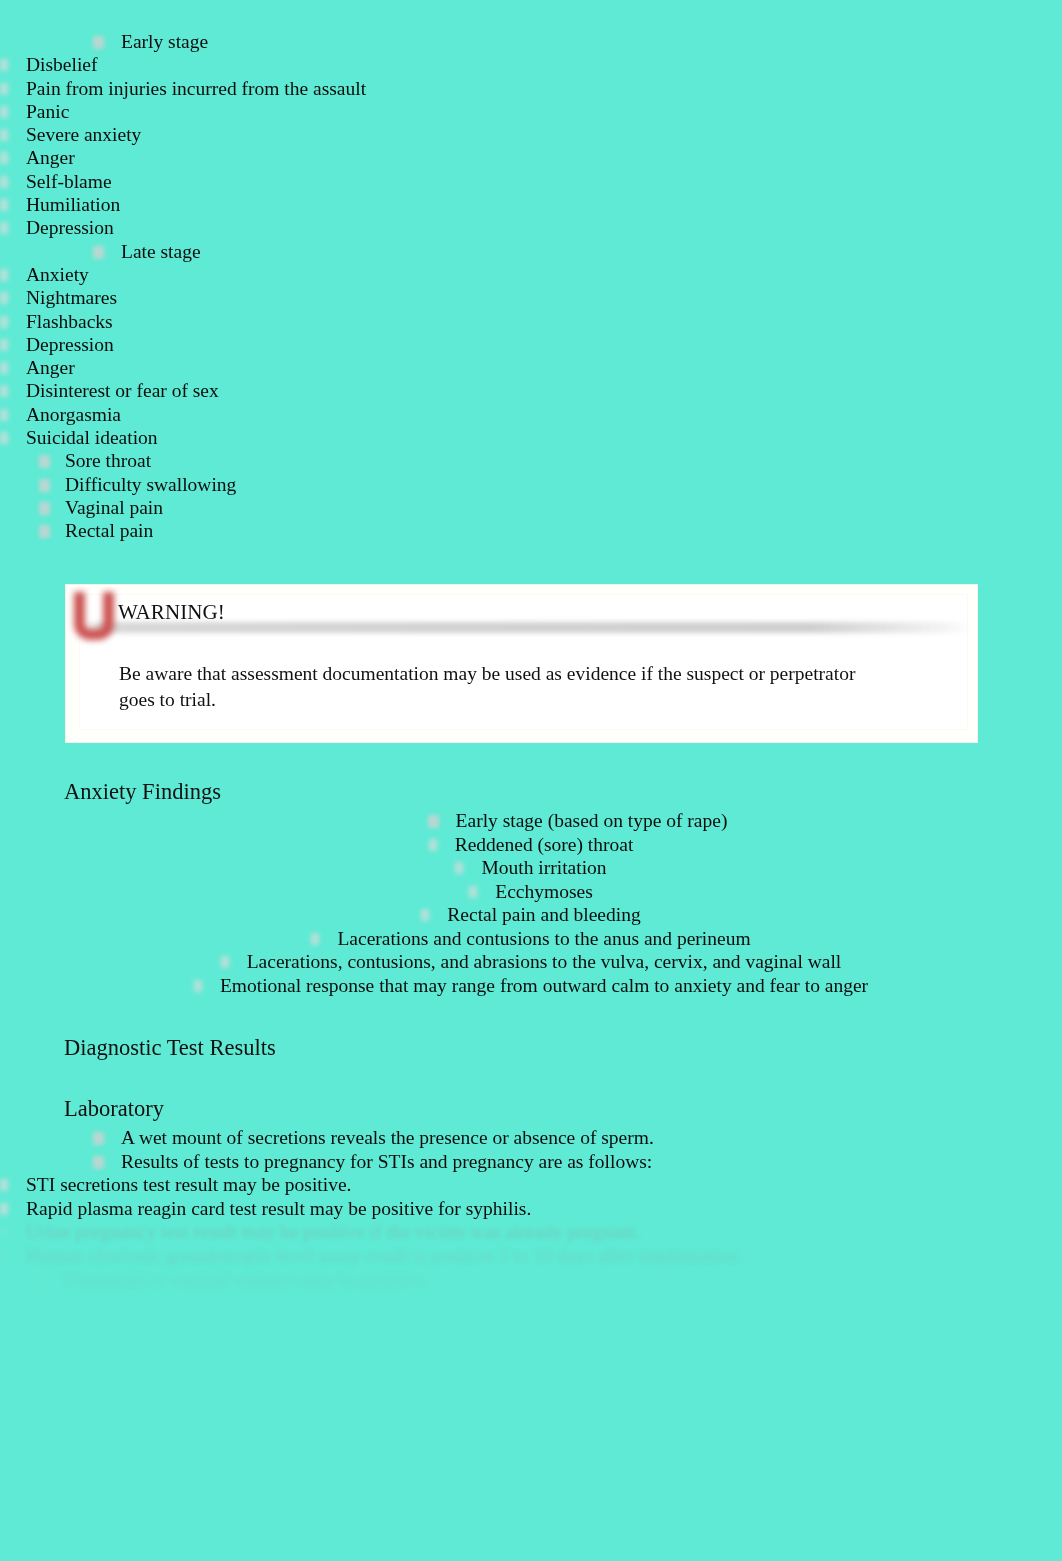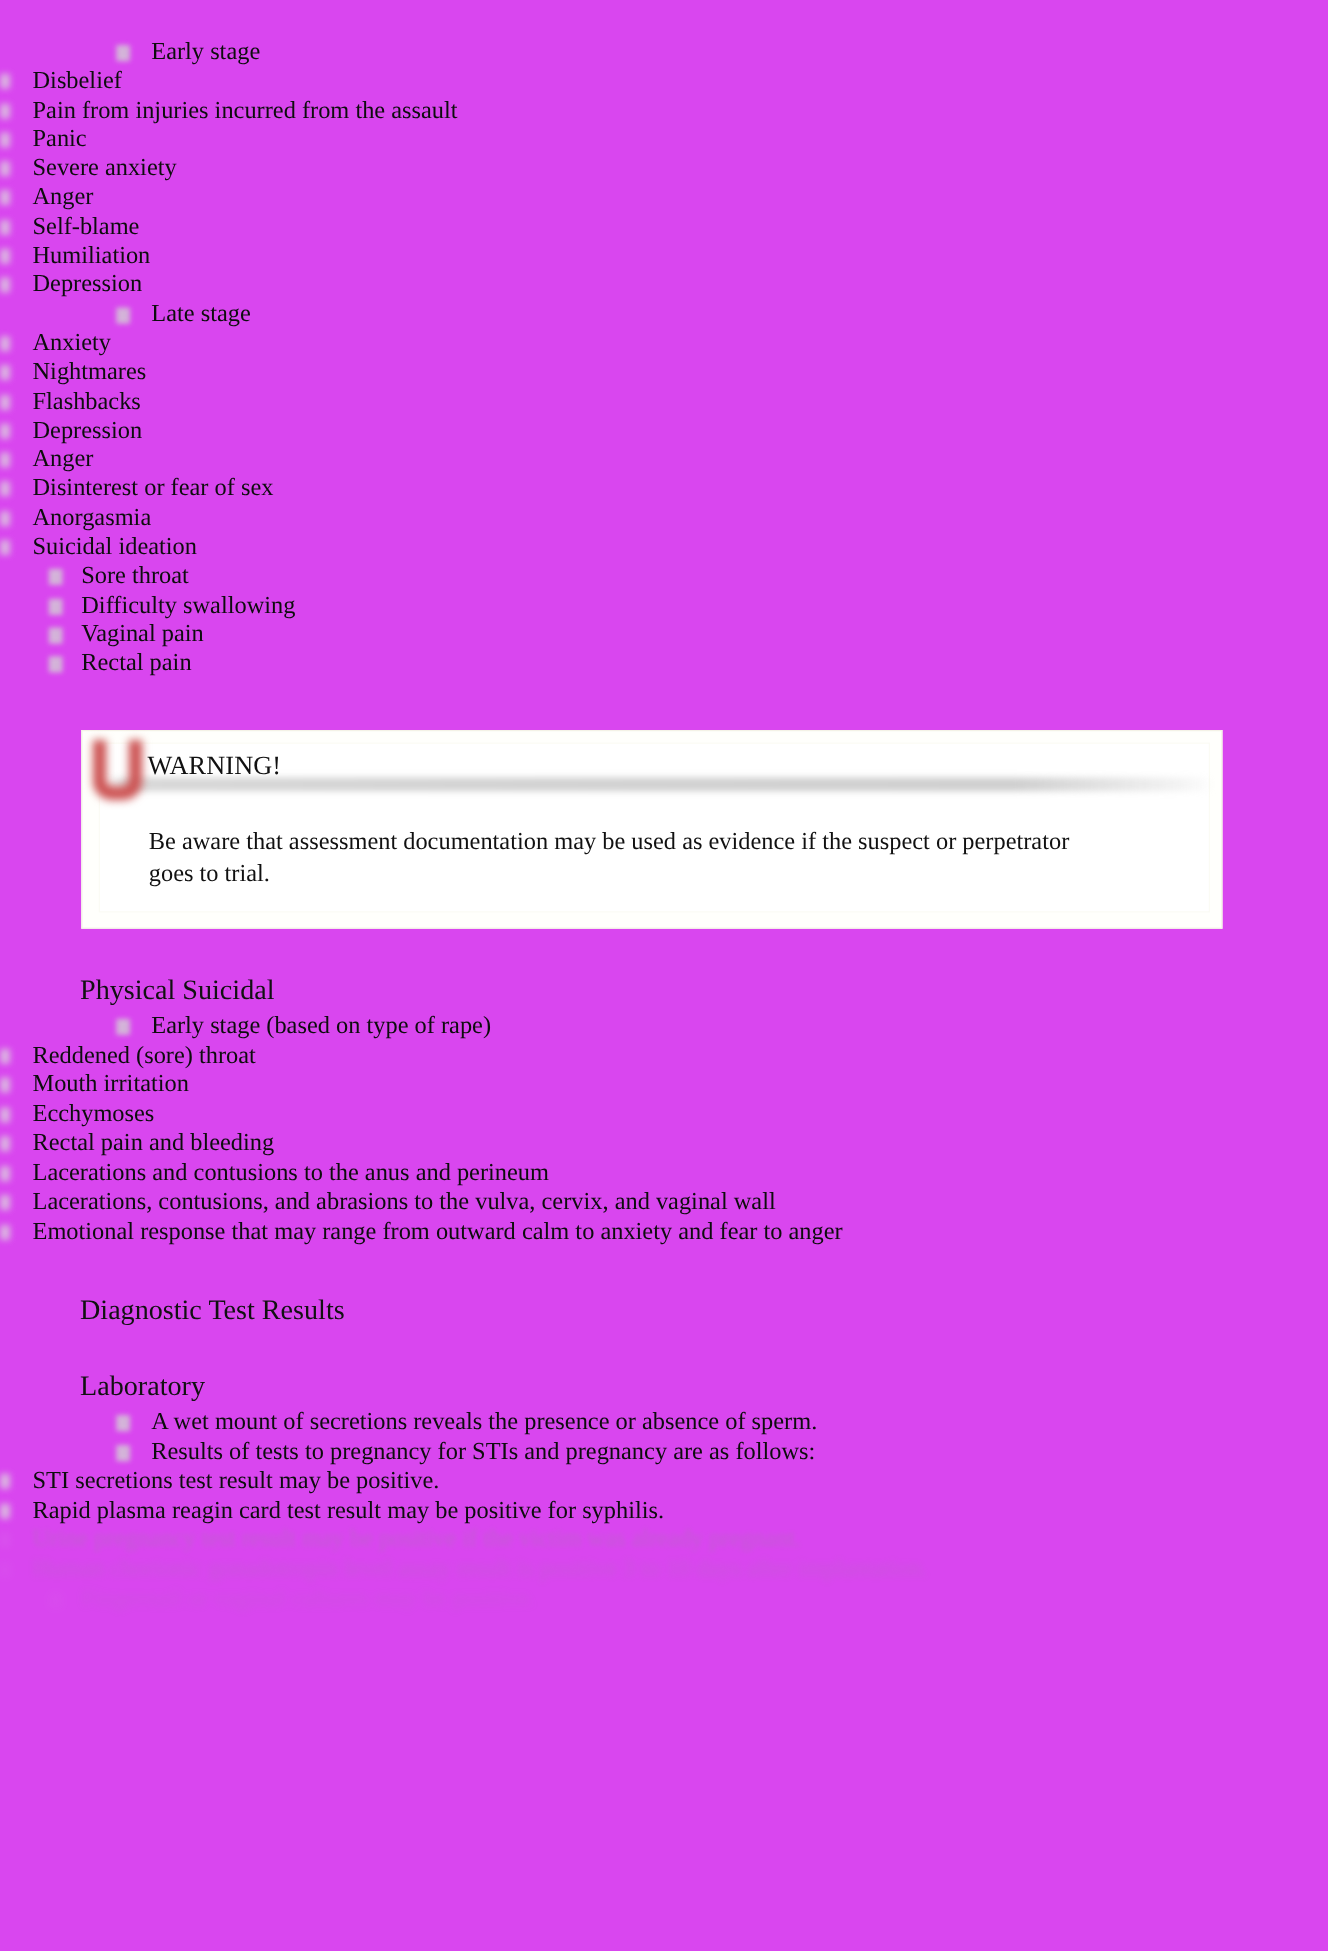--- a/index.html
+++ b/index.html
@@ -12,21 +12,21 @@
     height: 1561px;
     position: relative;
     font-family: "Liberation Serif", "DejaVu Serif", serif;
     color: #0d0d0d;
     overflow: hidden;
   }
 
   .page {
     position: absolute;
     inset: 0;
-    background: #d946ef;
+    background: #5eead4;
   }
 
   
   .row {
     position: relative;
     display: flex;
     align-items: flex-start;
     line-height: 1.0;
   }
 
@@ -148,21 +148,21 @@
     position: absolute;
     font-size: 22.5px;
     color: #111;
     white-space: pre;
   }
   .h-physical { left: 64px; top: 779px; }
   .h-diagnostic { left: 64px; top: 1035px; }
   .h-laboratory { left: 64px; top: 1096px; }
 
   .rows-physical { position: absolute; top: 811px; left: 0; width: 1062px; }
-  .rows-physical .row { height: 23.5px; }
+  .rows-physical .row { height: 23.5px; justify-content: center; }
 
   .rows-lab { position: absolute; top: 1128px; left: 0; width: 1062px; }
   .rows-lab .row { height: 23.5px; }
 
   
   .faded-zone {
     position: absolute;
     left: 0;
     top: 1222px;
     width: 1062px;
@@ -280,21 +280,21 @@
   <div class="warning-box">
     <div class="warning-inner"></div>
   </div>
   <div class="warning-icon">
     <div class="u-shape"></div>
   </div>
   <div class="warning-rule"></div>
   <div class="warning-title">WARNING!</div>
   <div class="warning-body">Be aware that assessment documentation may be used as evidence if the suspect or perpetrator goes to trial.</div>
 
-  <div class="h-section h-physical">Physical Suicidal</div>
+  <div class="h-section h-physical">Anxiety Findings</div>
 
   <div class="rows-physical">
     <div class="row lvl1">
       <span class="bullet"></span>
       <span class="txt">Early stage (based on type of rape)</span>
     </div>
     <div class="row lvl2">
       <span class="bullet sub"></span>
       <span class="txt">Reddened (sore) throat</span>
     </div>

